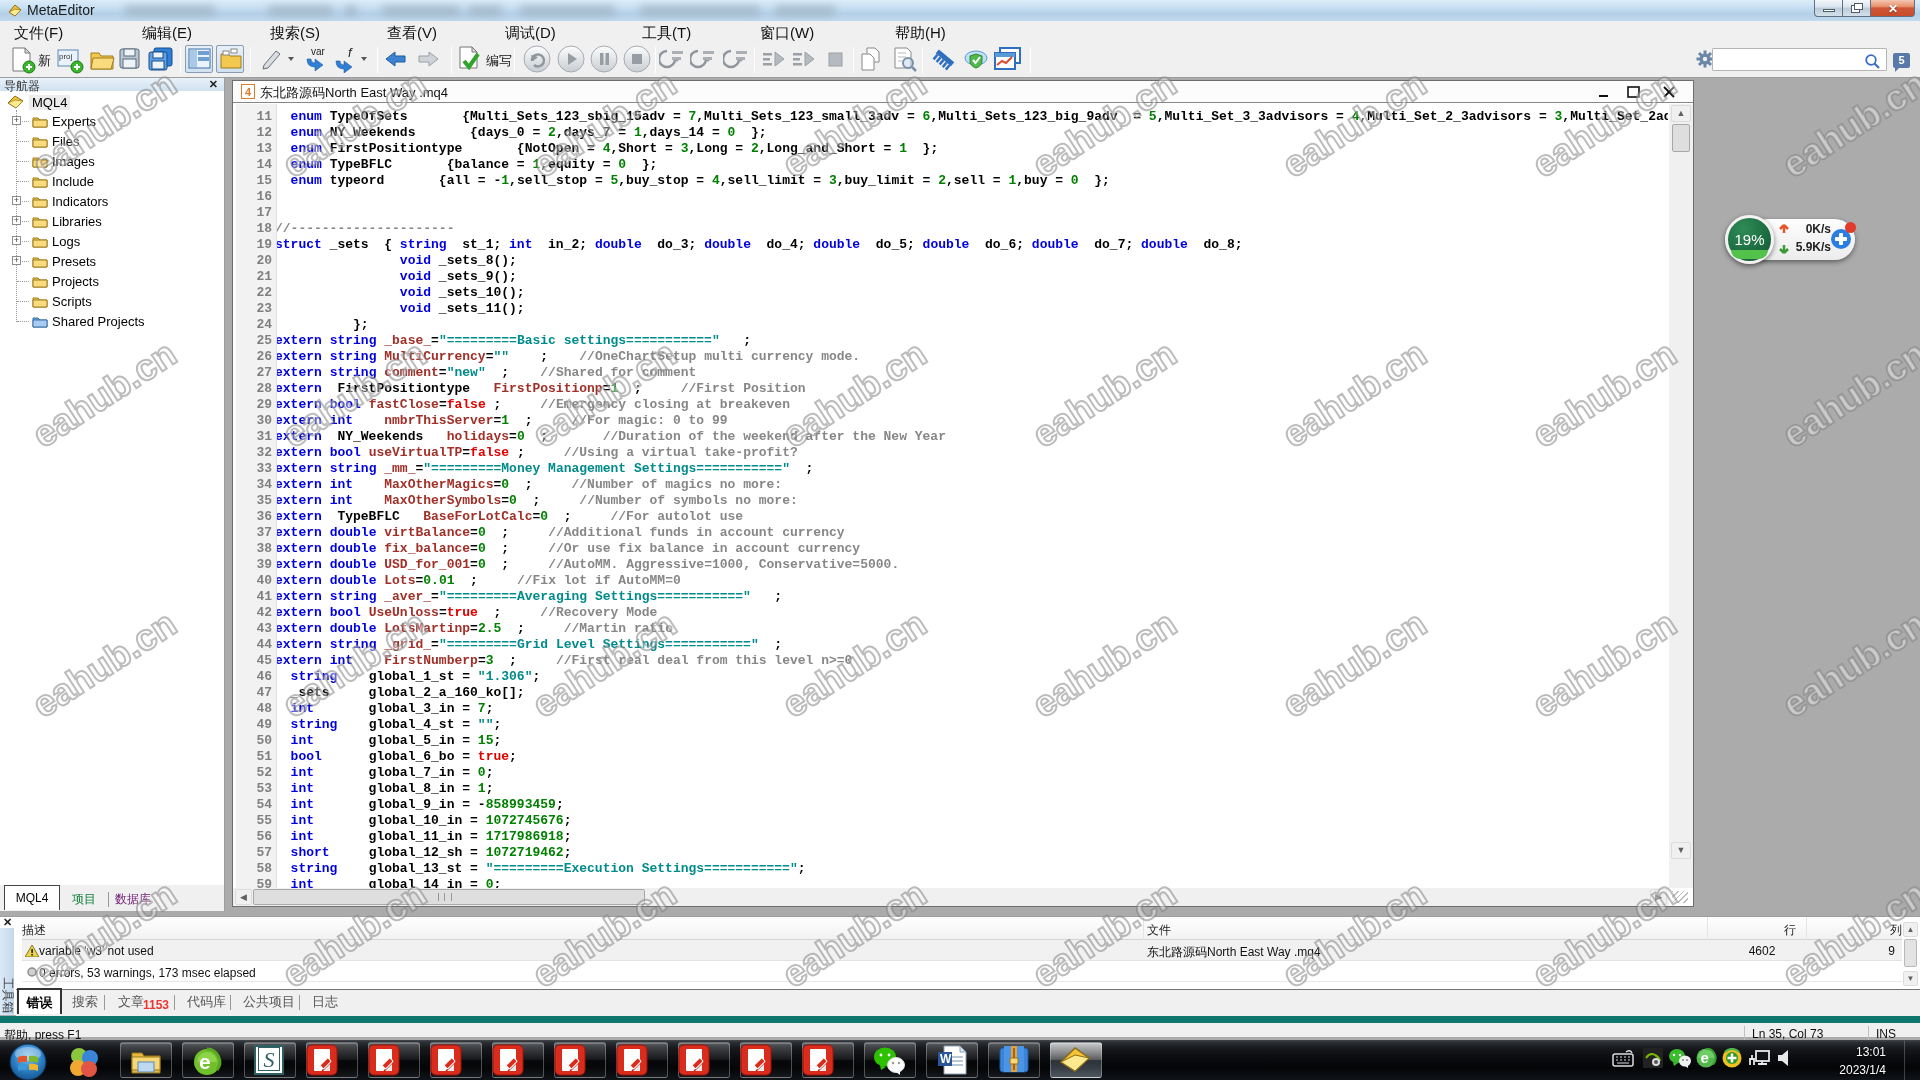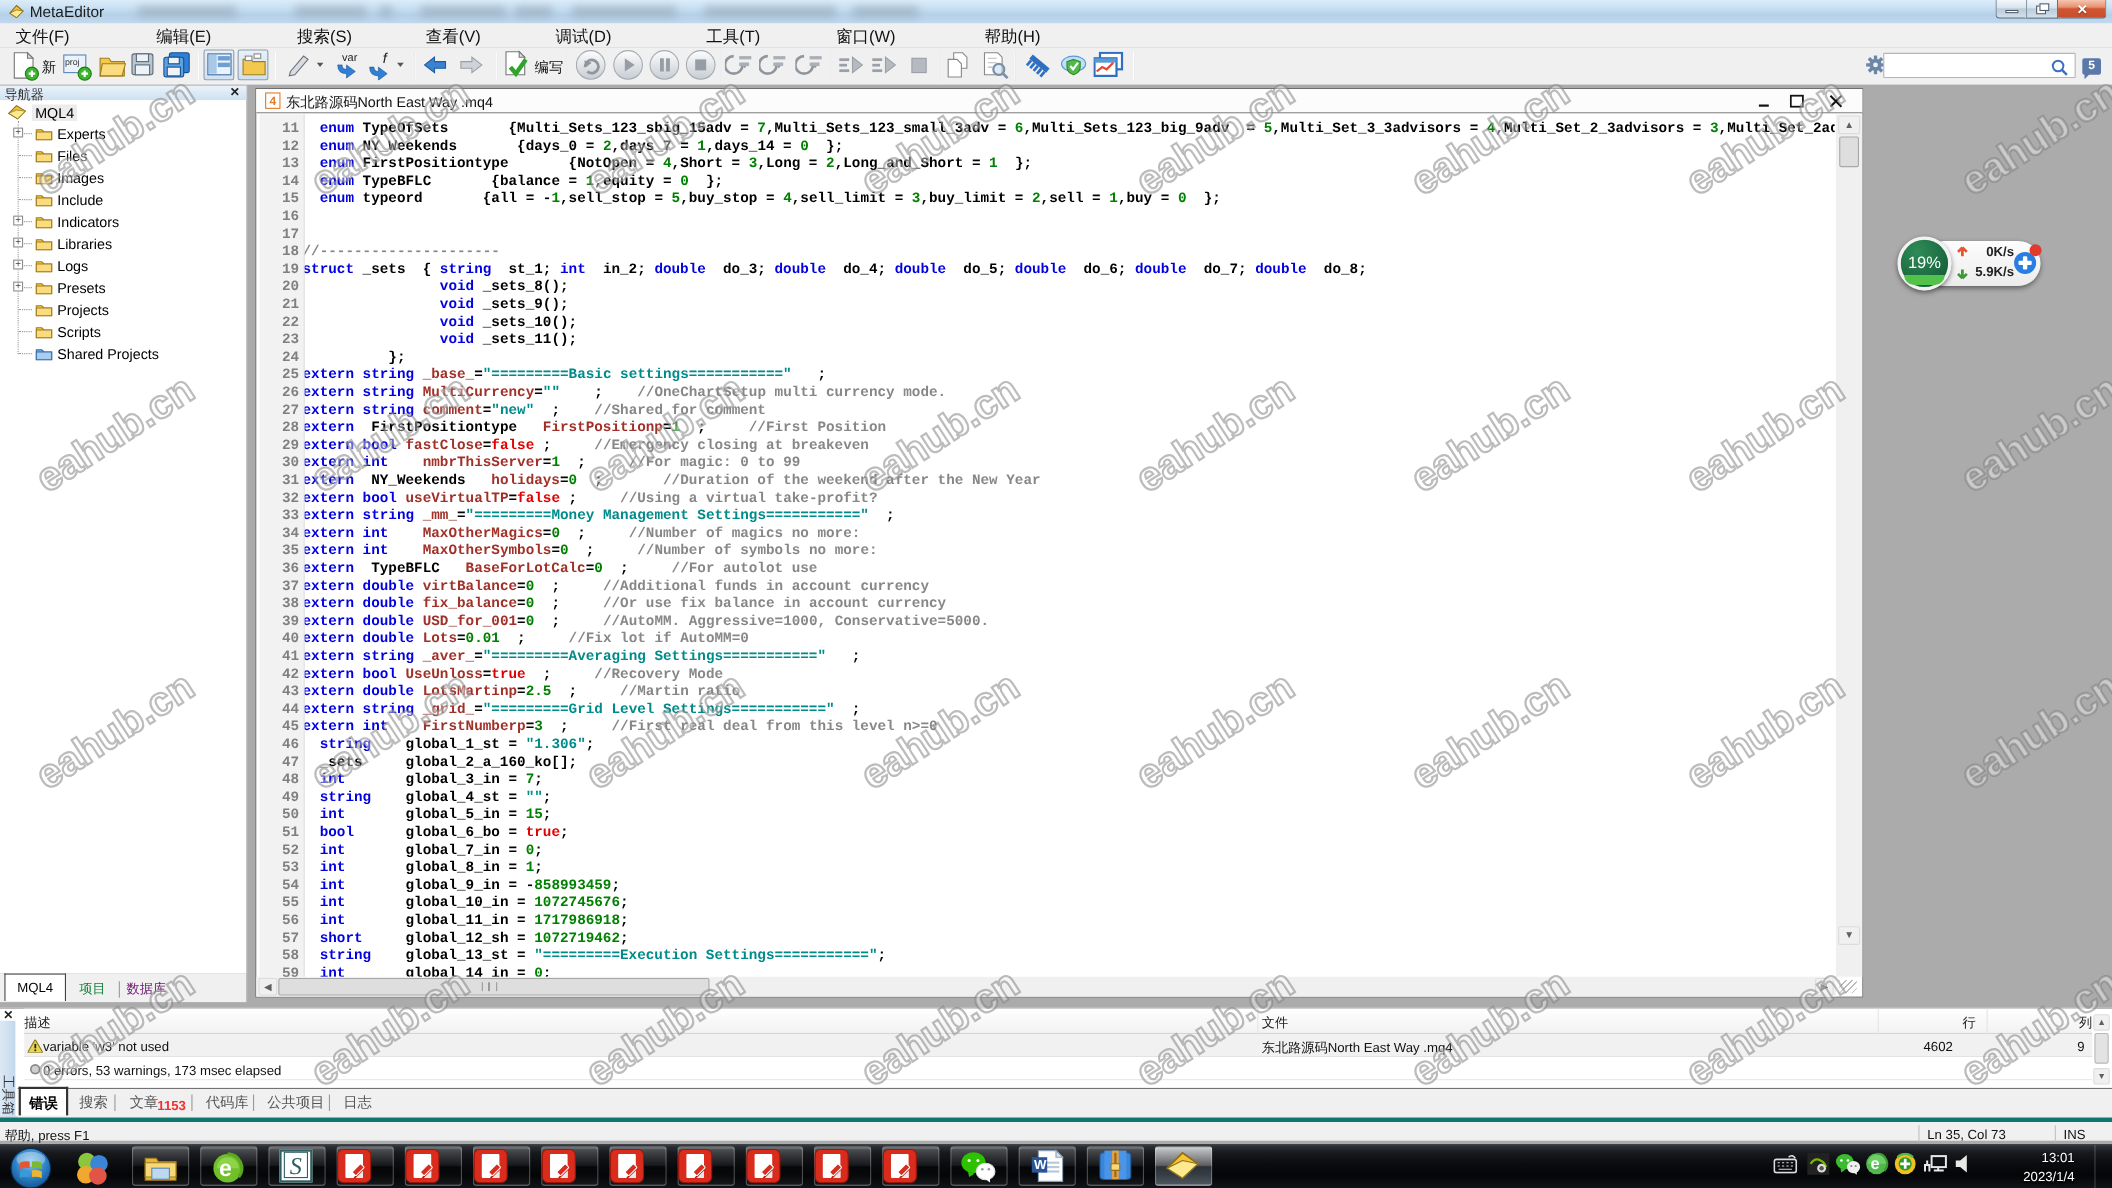--- a/index.html
+++ b/index.html
@@ -71,21 +71,21 @@
 .colsep{position:absolute;top:917px;width:1px;height:65px;background:#e4e4e4}
 #warnrow{left:22px;top:940px;width:1880px;height:21px;background:#f1f1f1;border-bottom:1px solid #e2e2e2}
 #evenrow{left:22px;top:961px;width:1880px;height:21px;background:#fff;border-bottom:1px solid #e8e8e8}
 .cell{position:absolute;font-size:12px;color:#111;white-space:nowrap}
 
 #tbxtabs{left:16px;top:989px;width:1904px;height:27px;background:#f0f0f0;border-top:1px solid #737373}
 .btab{position:absolute;top:3px;font-size:13px;color:#555}
 .btabsel{position:absolute;left:1px;top:-2px;width:45px;height:26px;background:#fff;border:2px solid #333;border-bottom:none;text-align:center;font-size:13px;font-weight:bold;color:#000;padding-top:4px}
 .btabsep{position:absolute;top:5px;width:1px;height:15px;background:#999}
 
-#statusbar{left:0;top:1016px;width:1920px;height:21px;background:#f0f0f0;border-top:4px solid #0f766e;font-size:12px;color:#111}
+#statusbar{left:0;top:1016px;width:1920px;height:21px;background:#f0f0f0;border-top:7px solid #0f766e;font-size:12px;color:#111}
 
 #taskbar{left:0;top:1040px;width:1920px;height:40px;background:linear-gradient(180deg,#43474c 0%,#2b2f34 6%,#17191d 20%,#0a0c0f 45%,#040507 70%,#101318 100%)}
 .tkbtn{position:absolute;top:2px;width:52px;height:36px;border:1px solid rgba(255,255,255,.28);border-radius:3px;background:linear-gradient(180deg,rgba(255,255,255,.22),rgba(255,255,255,.06) 48%,rgba(0,0,0,.25) 52%,rgba(255,255,255,.04));box-shadow:inset 0 1px rgba(255,255,255,.25)}
 .tkbtn.active{background:linear-gradient(180deg,rgba(255,255,255,.75),rgba(255,255,255,.35) 48%,rgba(150,170,190,.25) 52%,rgba(200,220,240,.35))}
 .tkicon{position:absolute;left:10px;top:4px;width:32px;height:32px}
 .trayicon{position:absolute;top:13px}
 #clock{position:absolute;left:1810px;top:1043px;width:76px;text-align:center;color:#fff;font-size:12px;text-align:right;line-height:18px;text-shadow:0 1px 2px #000}
 
 .wm{position:absolute;width:180px;height:90px;transform:rotate(-33deg);pointer-events:none;z-index:50}
 .wm:before{content:"eahub.cn";font-family:"Liberation Sans",sans-serif;font-size:37px;font-weight:bold;color:rgba(255,255,255,.38);-webkit-text-stroke:2px rgba(122,122,122,.5)}

